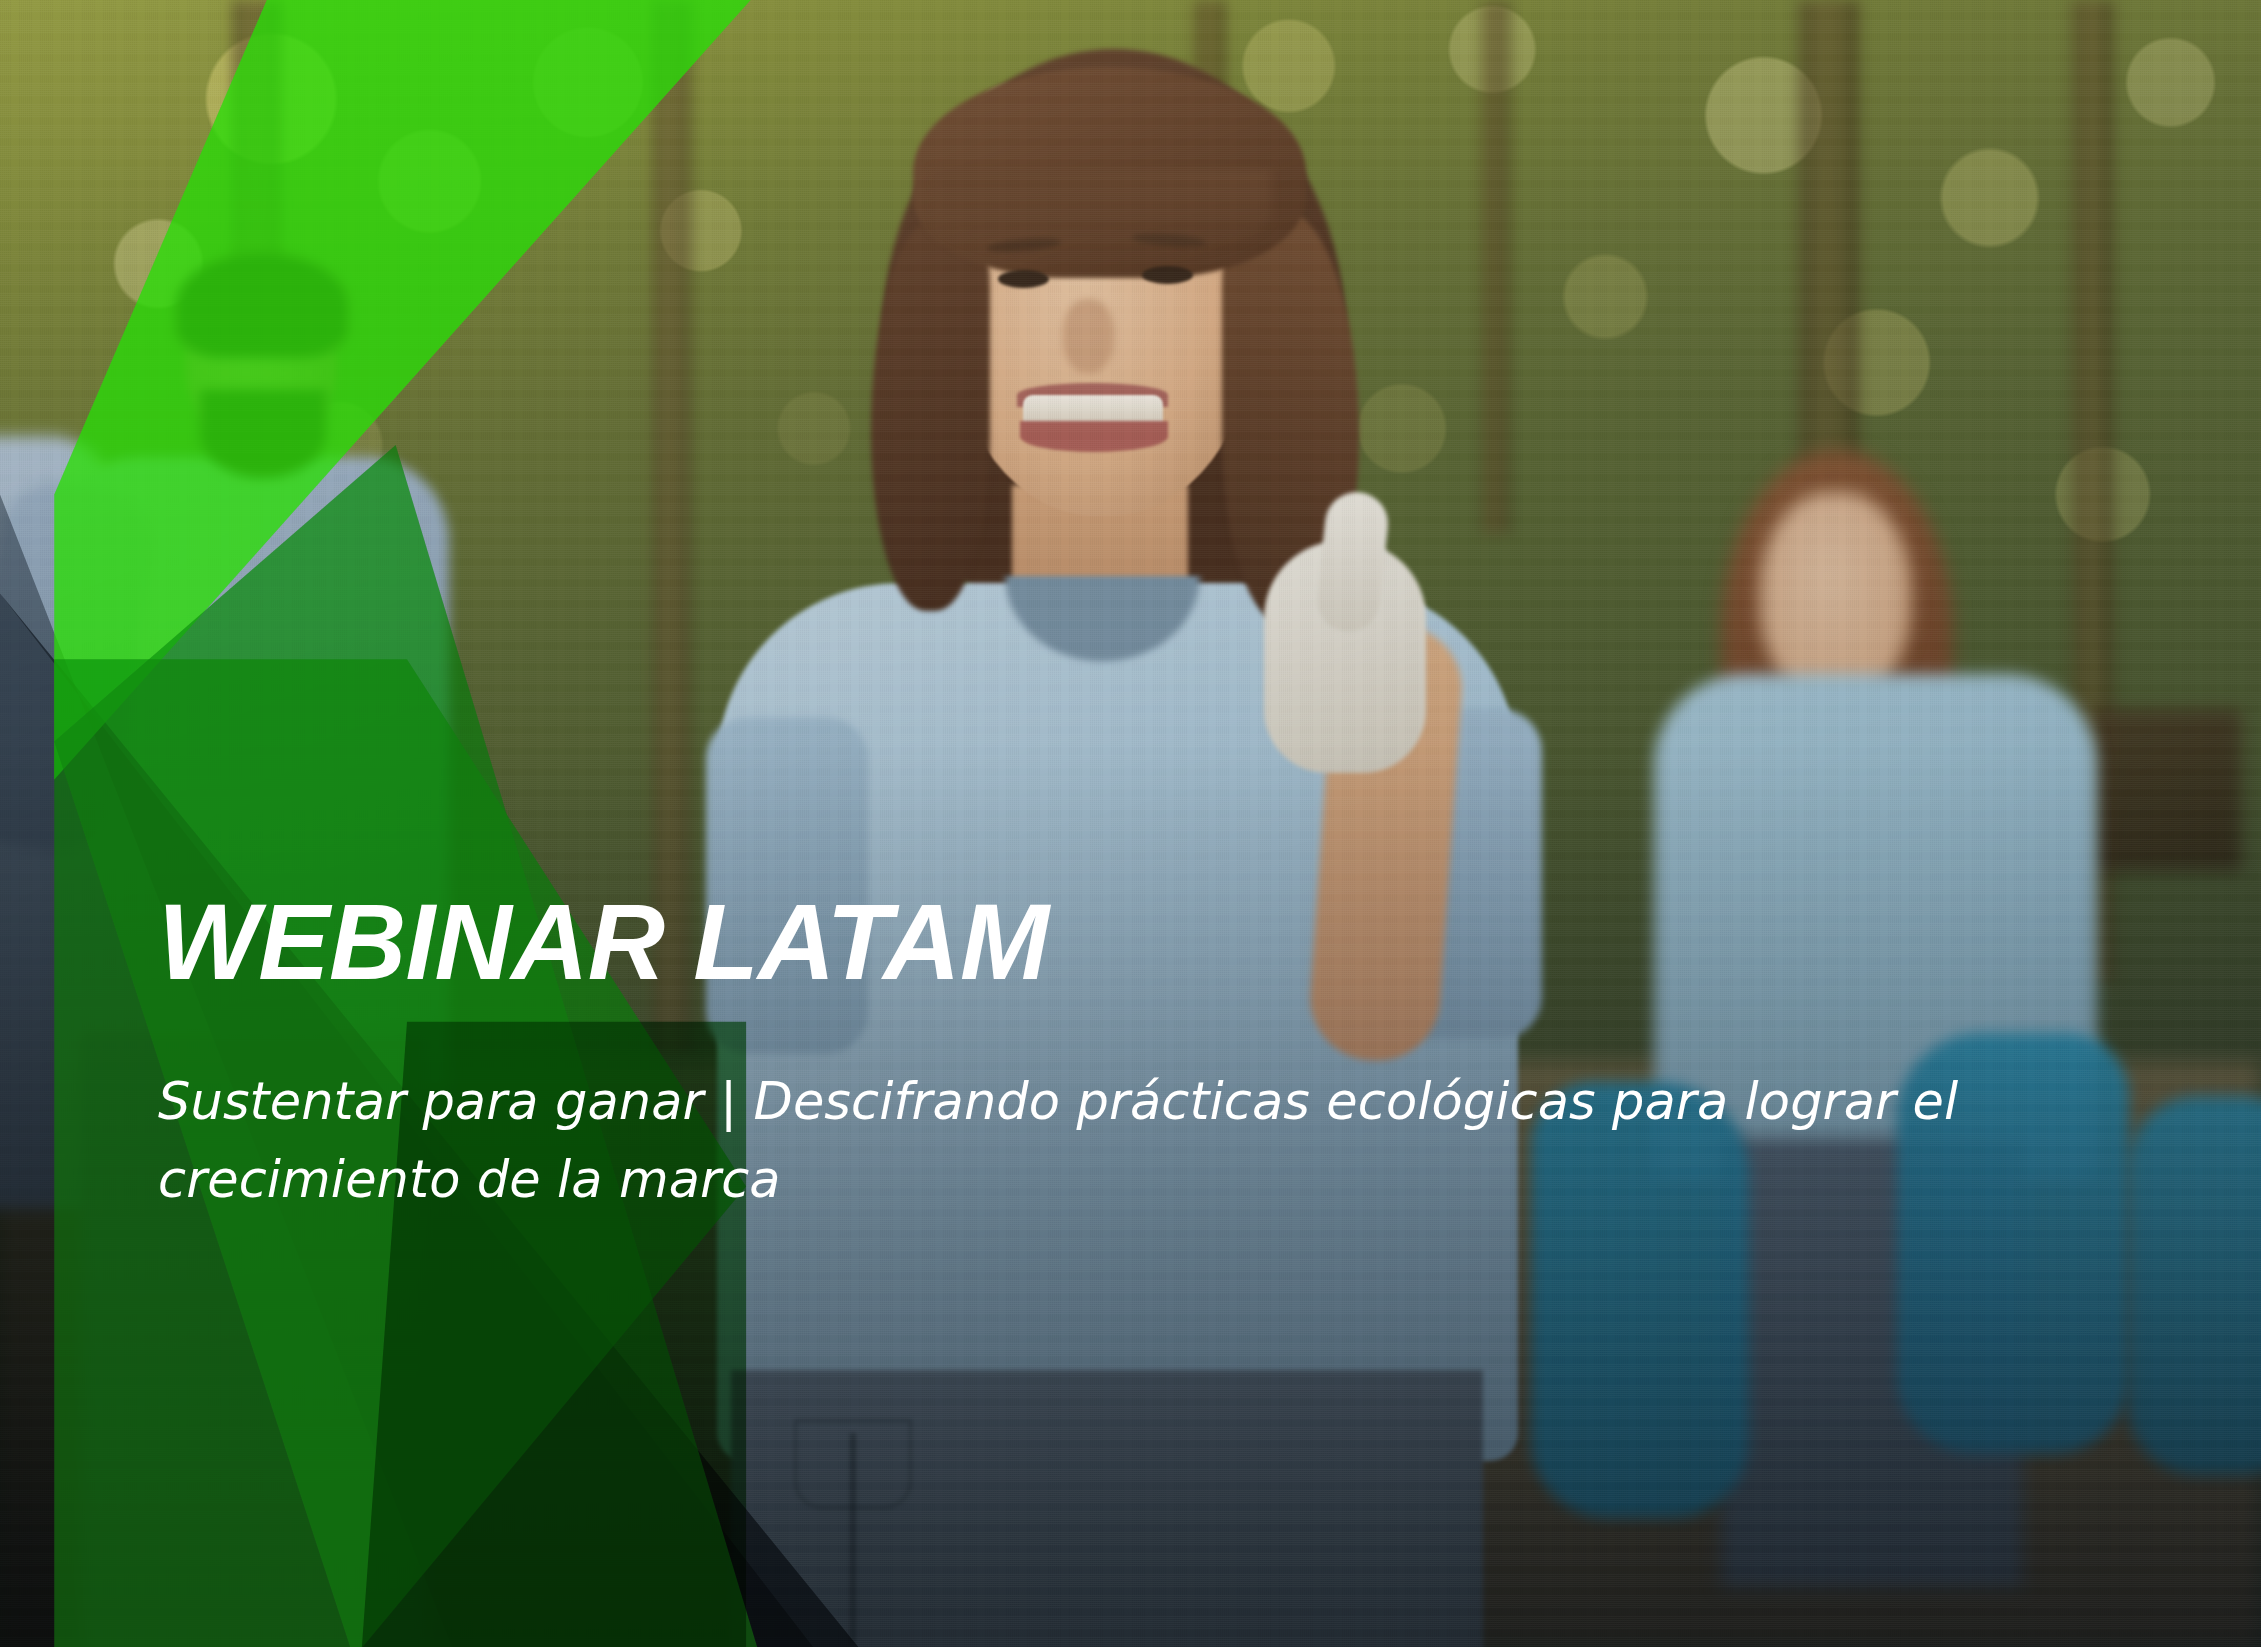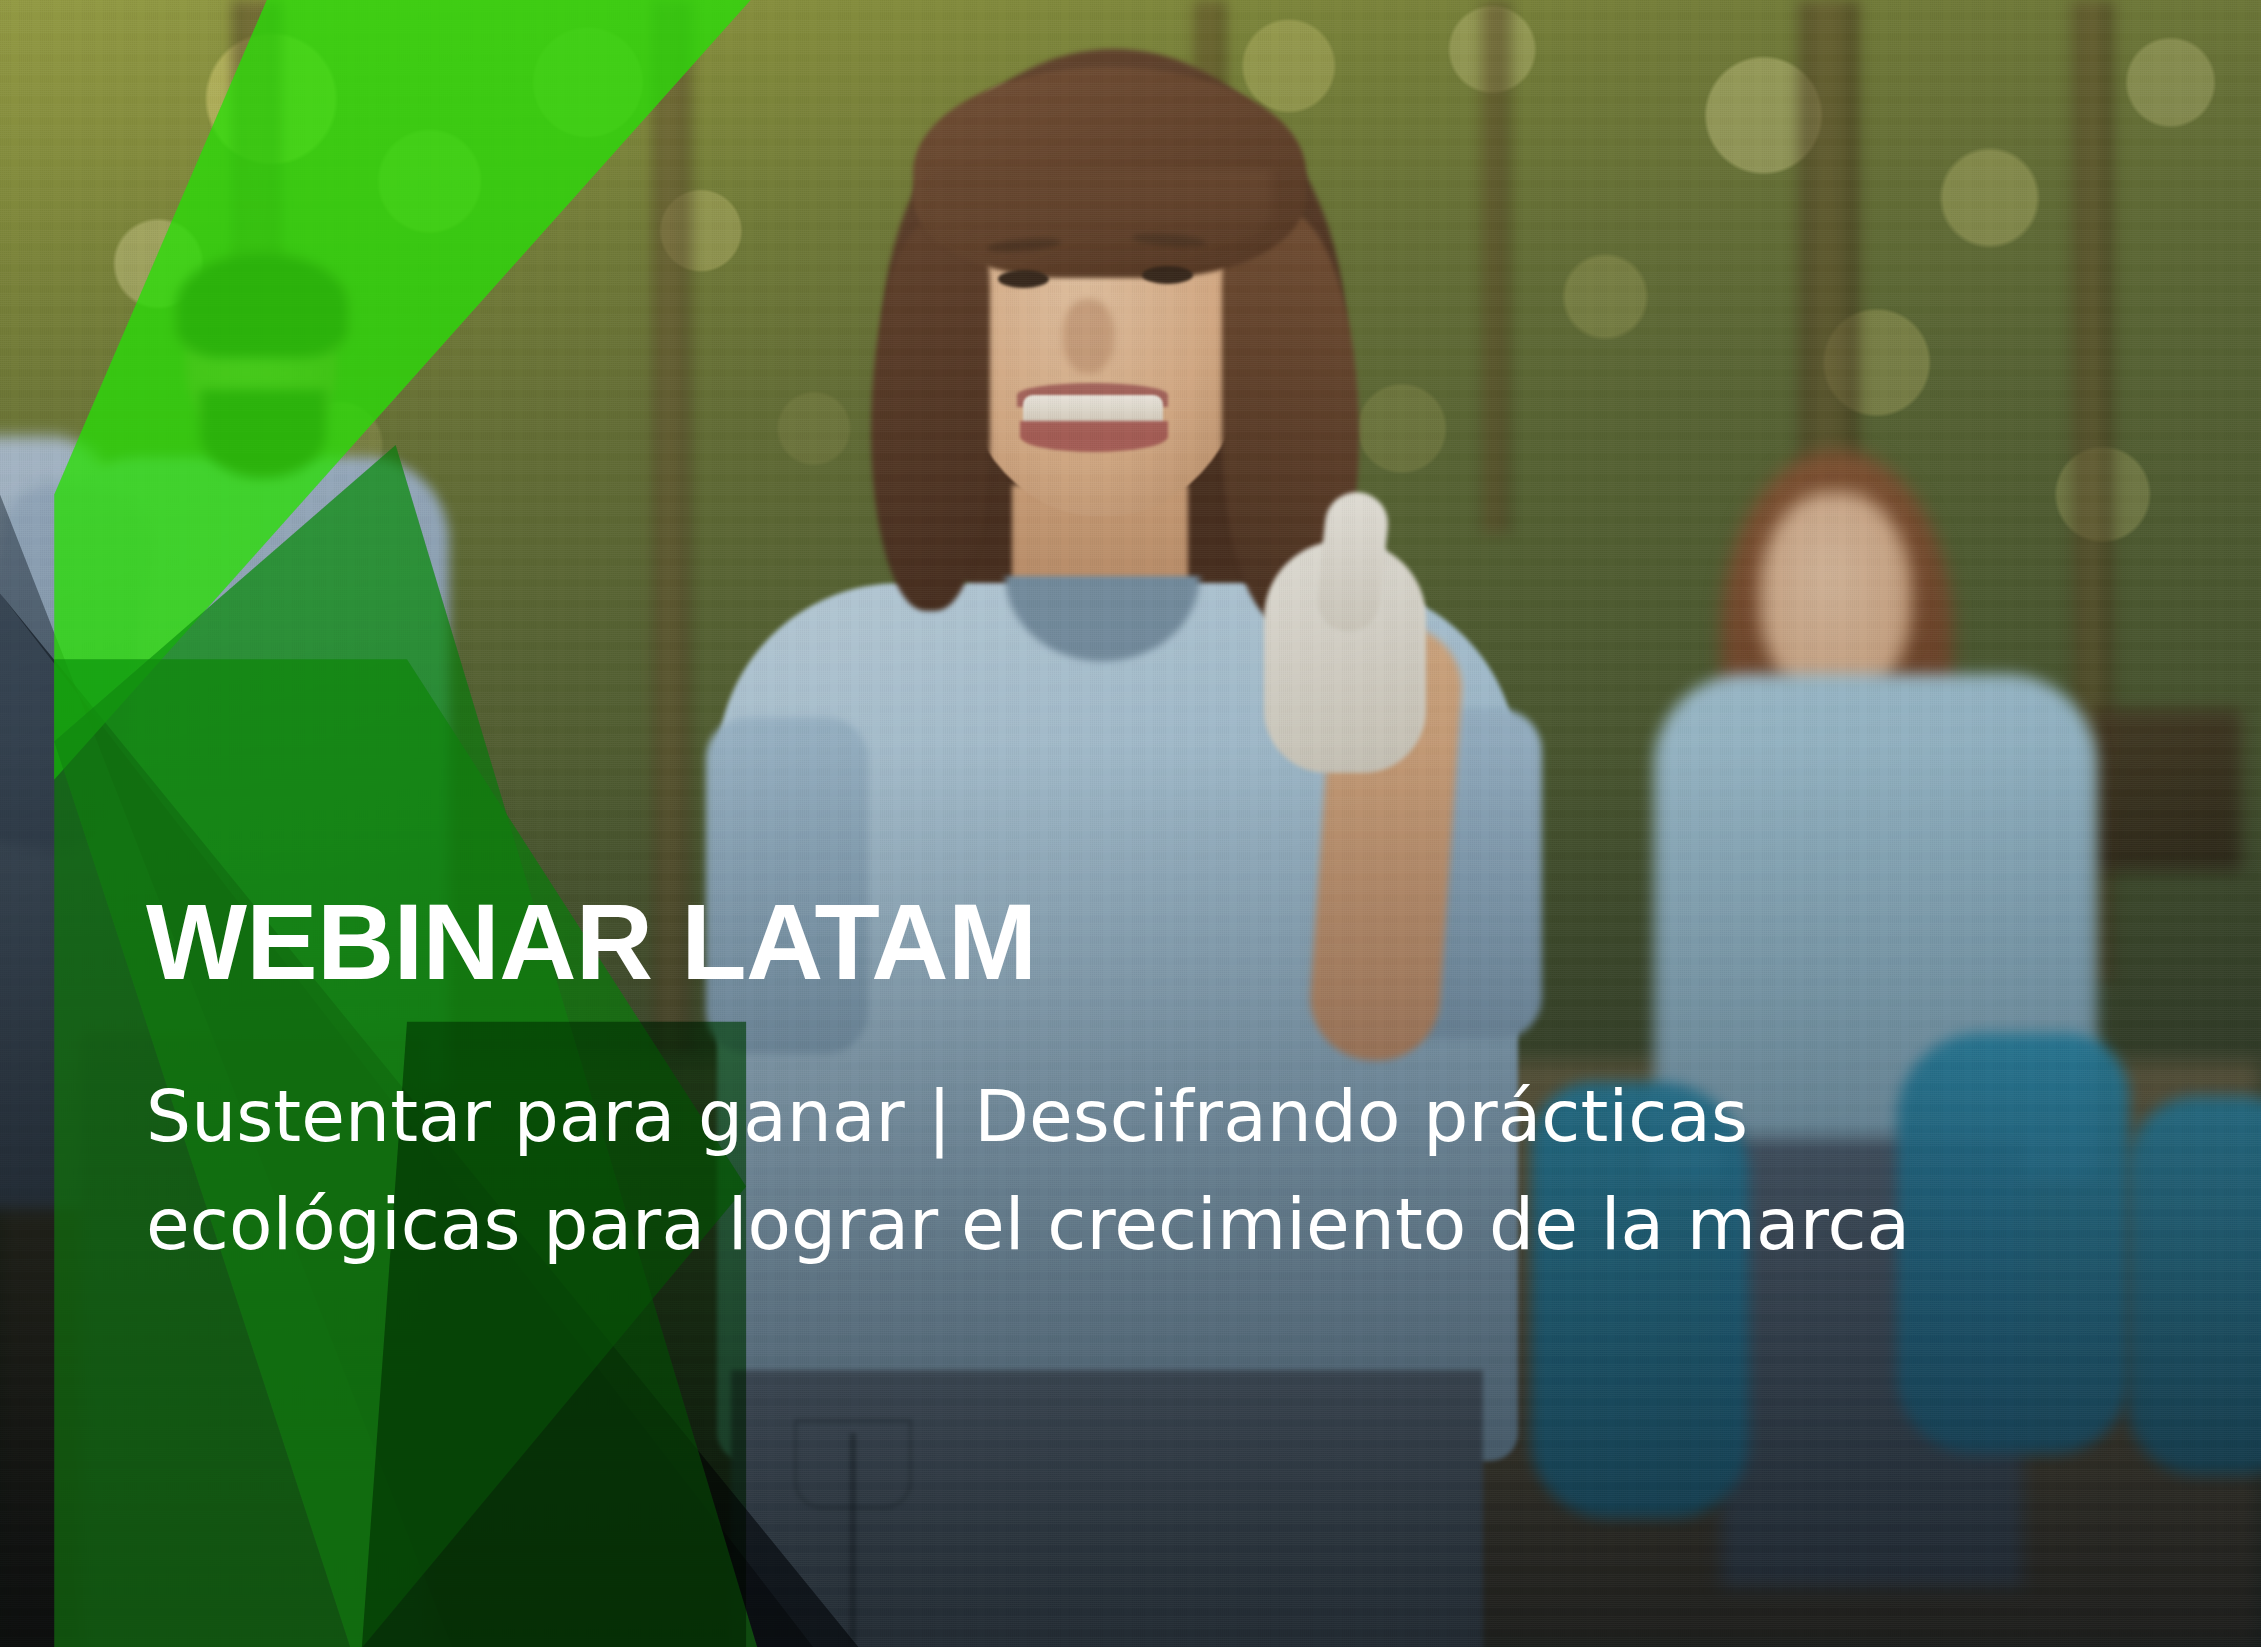--- a/index.html
+++ b/index.html
@@ -199,39 +199,40 @@
     position:absolute;inset:0;
     background:#0d7d18;
     mix-blend-mode:multiply;
     opacity:.70;
     clip-path:polygon(18% 62%, 33% 62%, 33% 100%, 16% 100%);
   }
 
   
   .text-block{
     position:absolute;
-    left:146px;
+    left:158px;
     top:889px;
     width:1918px;
+    font-style:italic;
   }
   .kicker{
     margin:0;
     color:#ffffff;
     font-family:"Liberation Sans", sans-serif;
     font-weight:700;
     font-size:107px;
     line-height:1.0;
     letter-spacing:-0.7px;
   }
   .subtitle{
     margin:67px 0 0 0;
     color:#ffffff;
     font-family:"DejaVu Sans", sans-serif;
     font-weight:400;
-    font-size:71px;
+    font-size:51px;
     line-height:1.52;
     max-width:1840px;
     letter-spacing:0.1px;
   }
 </style>
 </head>
 <body>
 
 <div id="banner">
 

